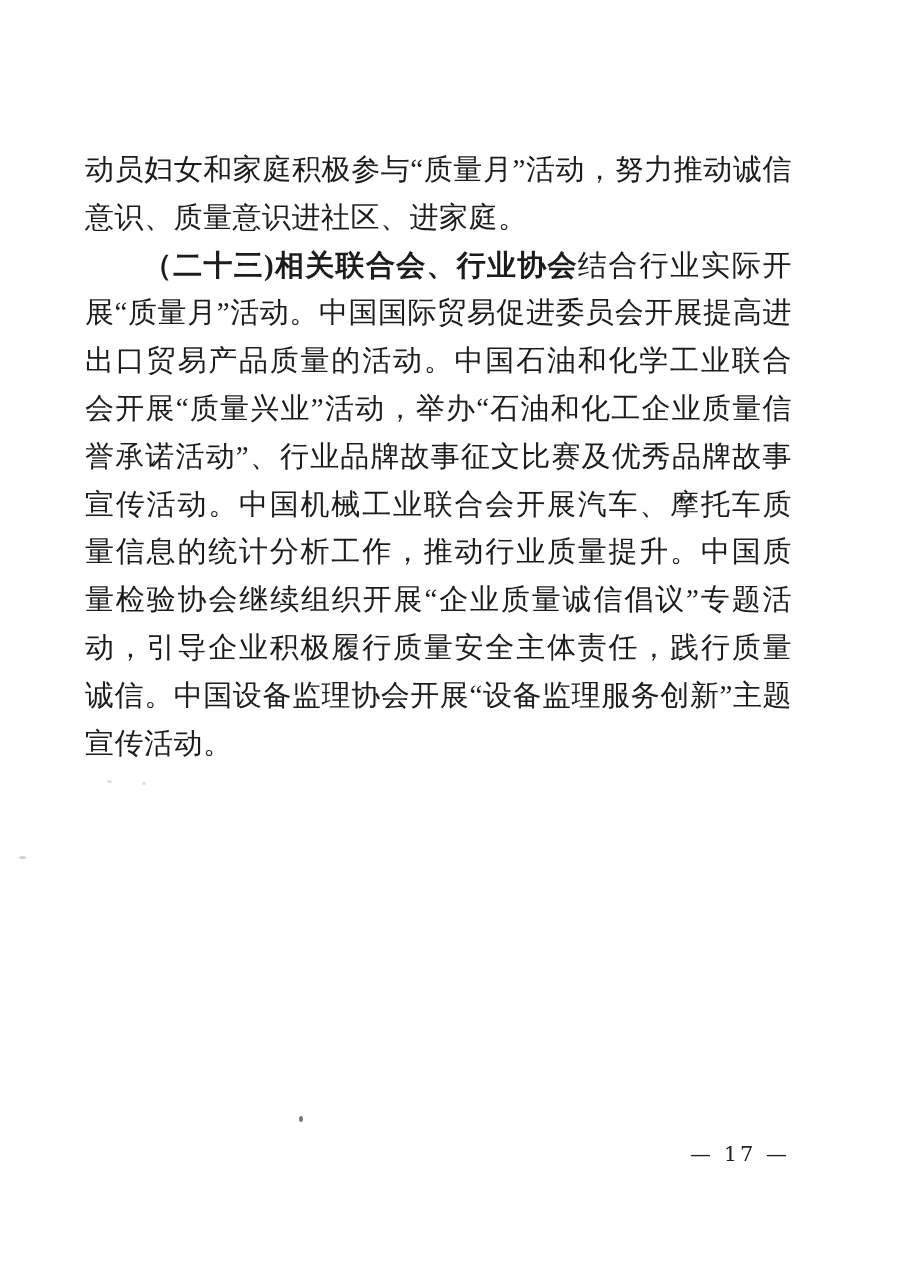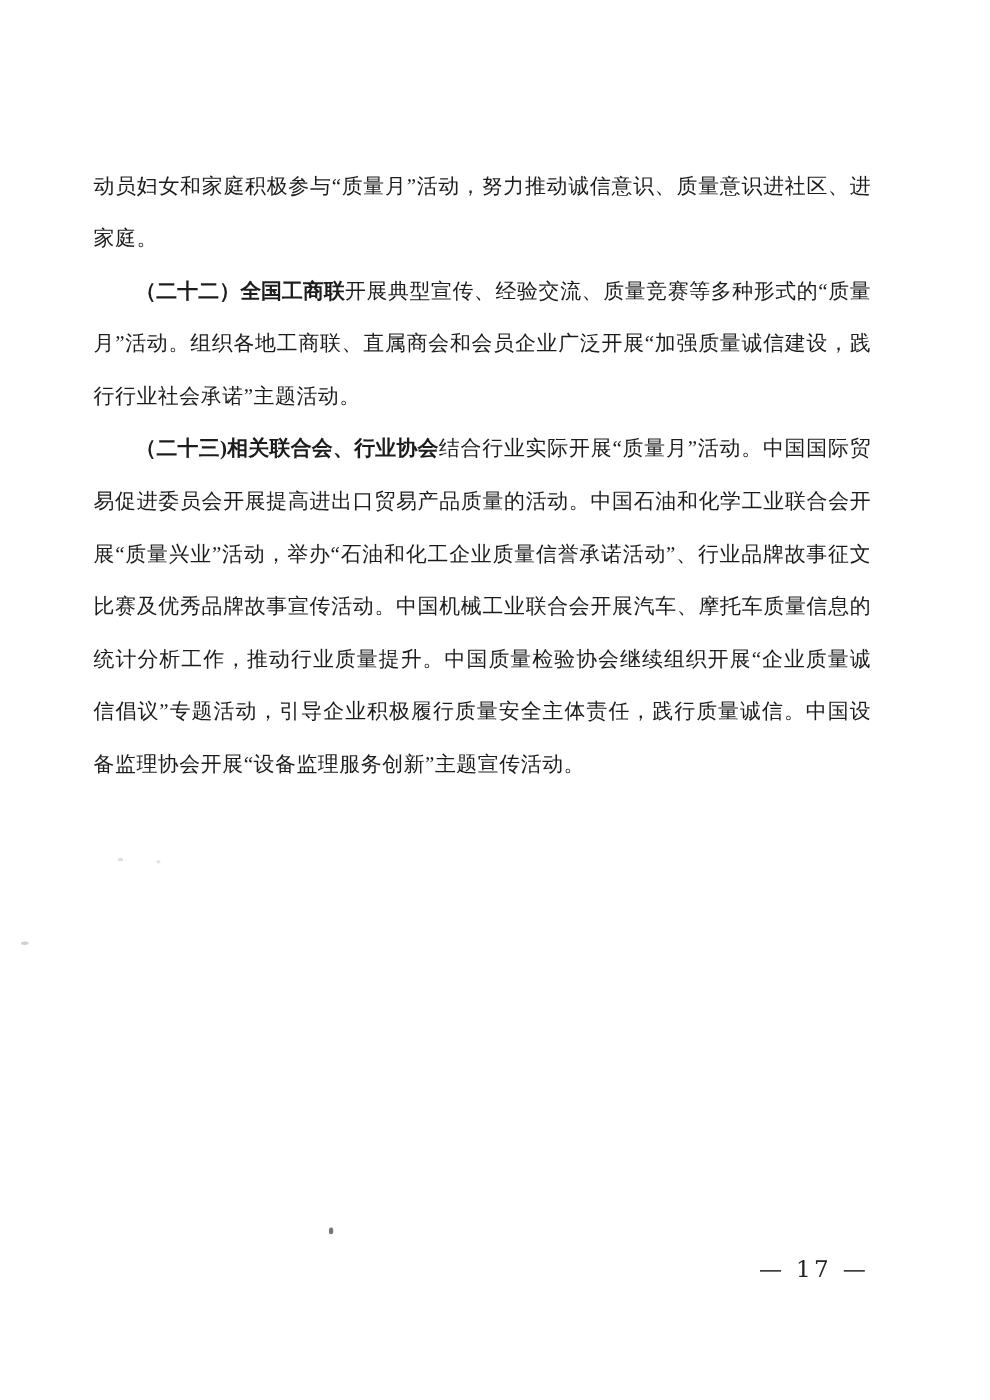--- a/index.html
+++ b/index.html
@@ -15,21 +15,21 @@
     background: #ffffff;
     overflow: hidden;
     font-family: "Liberation Serif", "DejaVu Serif", serif;
   }
   .text-block {
     position: absolute;
     left: 85px;
     top: 146px;
     width: 707px;
     color: #1c1c1c;
-    font-size: 19px;
+    font-size: 29px;
     line-height: 47.8px;
     text-align: justify;
     text-justify: inter-ideograph;
     letter-spacing: 0.5px;
   }
   .para {
     margin: 0;
     padding: 0;
     text-indent: 0;
   }
@@ -63,21 +63,20 @@
 </style>
 </head>
 <body>
 
 <div class="page">
 
   <div class="text-block">
 
     <p class="para"><span>动员妇女和家庭积极参与“质量月”活动，努力推动诚信意识、质量意识进社区、进家庭。</span></p>
 
-    <p class="para indent"><span class="lead">（二十二）全国工商联</span><span>开展典型宣传、经验交流、质量竞赛等多种形式的“质量月”活动。组织各地工商联、直属商会和会员企业广泛开展“加强质量诚信建设，践行行业社会承诺”主题活动。</span></p>
 
     <p class="para indent"><span class="lead">（二十三)相关联合会、行业协会</span><span>结合行业实际开展“质量月”活动。中国国际贸易促进委员会开展提高进出口贸易产品质量的活动。中国石油和化学工业联合会开展“质量兴业”活动，举办“石油和化工企业质量信誉承诺活动”、行业品牌故事征文比赛及优秀品牌故事宣传活动。中国机械工业联合会开展汽车、摩托车质量信息的统计分析工作，推动行业质量提升。中国质量检验协会继续组织开展“企业质量诚信倡议”专题活动，引导企业积极履行质量安全主体责任，践行质量诚信。中国设备监理协会开展“设备监理服务创新”主题宣传活动。</span></p>
 
   </div>
 
   <div class="footer">— 17 —</div>
 
   <div class="speck s1"></div>
   <div class="speck s2"></div>
   <div class="speck s3"></div>

